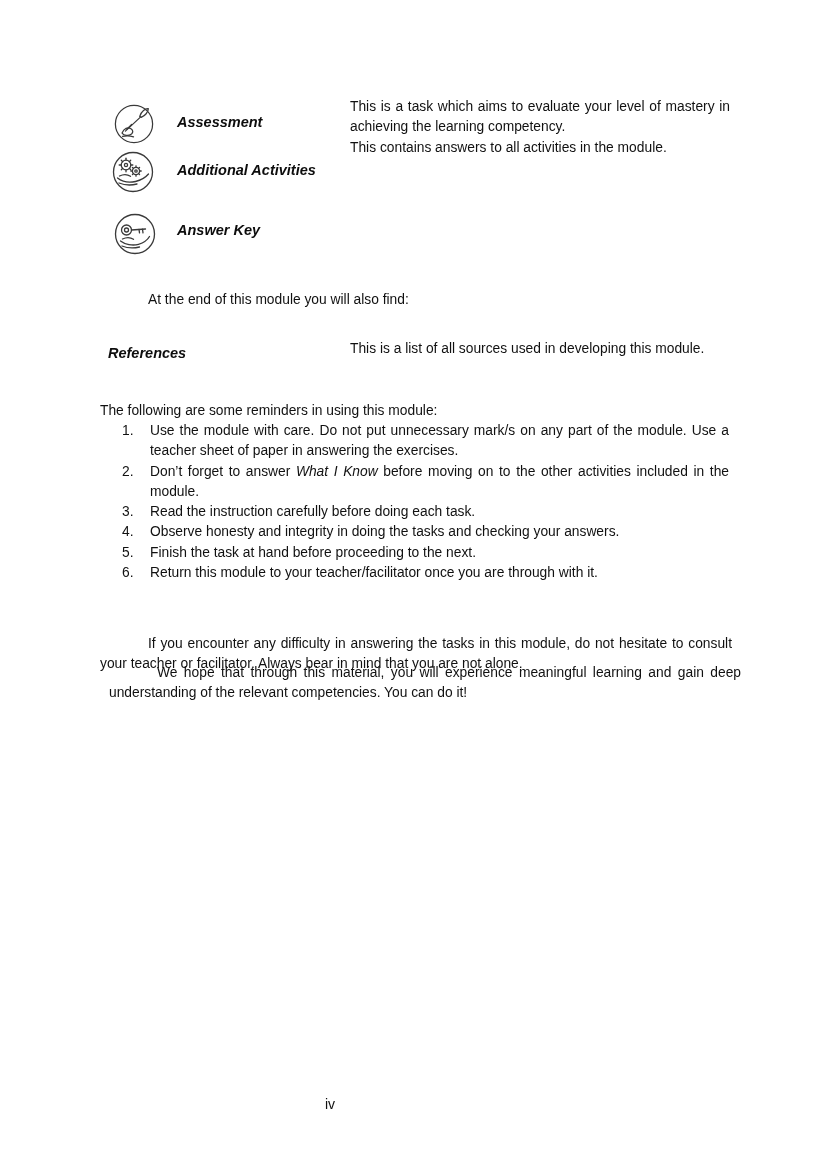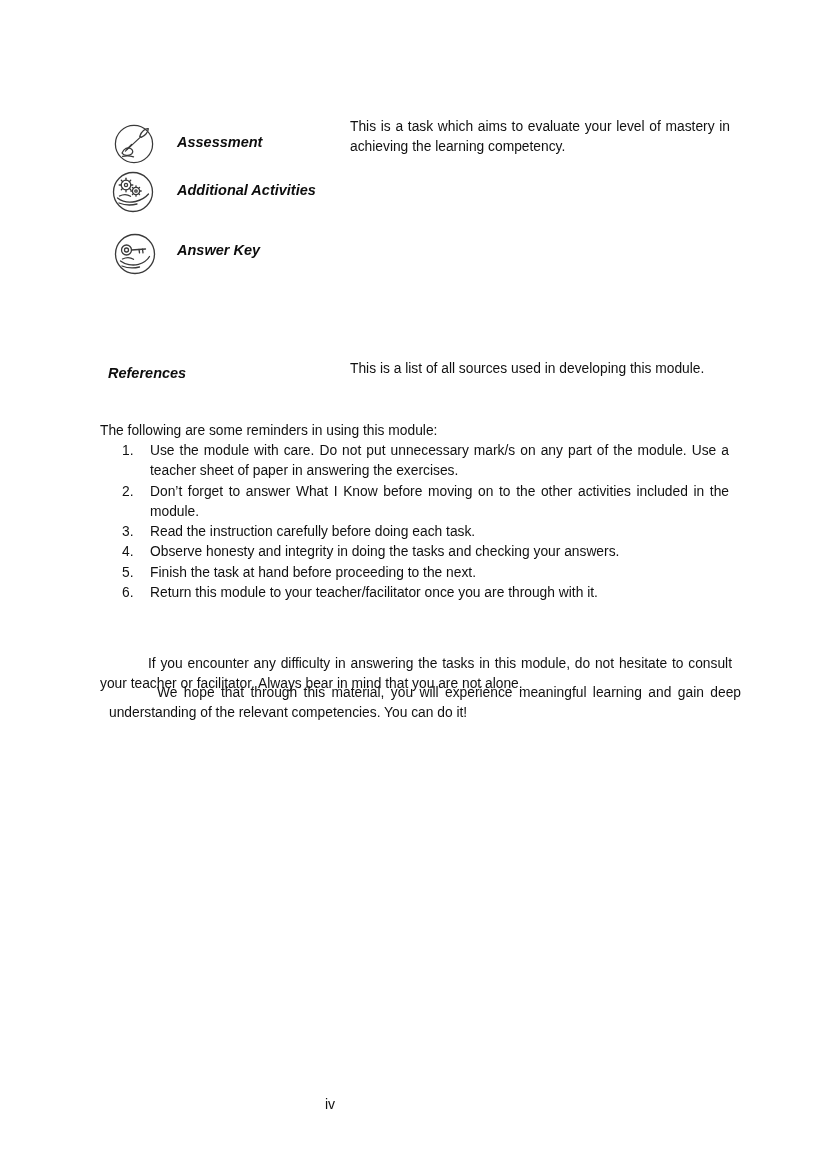--- a/index.html
+++ b/index.html
@@ -6,21 +6,21 @@
   html, body { background:#ffffff; }
   body {
     width:826px; height:1169px; position:relative;
     font-family:"Liberation Sans", sans-serif;
     color:#111111;
   }
   .page {
     position:absolute; left:0; top:0; width:826px; height:1169px;
     background:#ffffff; overflow:hidden;
   }
-  .abs { position:absolute;margin-top:20px; }
+  .abs { position:absolute; }
   .t {
     font-size:13.8px; line-height:20.3px; color:#111111;
   }
   .just { text-align:justify; }
   .lbl {
     font-size:14.5px; font-weight:bold; font-style:italic;
     color:#0d0d0d; white-space:nowrap; line-height:17px;
   }
   .icon svg { display:block; }
   .icon path, .icon circle, .icon line {
@@ -30,21 +30,21 @@
   .desc-col p.gap { margin-top:9px; }
   .rem-list { list-style:none; }
   .rem-list li { display:flex; padding-left:22px; }
   .rem-list .num { width:28px; flex:0 0 28px; }
   .rem-list .txt { flex:1; text-align:justify; }
   .indent { text-indent:48px; }
   .page-num {
     position:absolute; left:0; top:1096px; width:660px;
     text-align:center; font-size:14px; color:#111;
   }
-  .em { }
+  .em { font-style:italic; }
 </style>
 </head>
 <body>
 
 <div class="page">
 
   <div class="abs icon" style="left:113px; top:103px;">
     <svg width="42" height="42" viewBox="0 0 44 44">
       <circle cx="22" cy="22" r="19.5"></circle>
       <path d="M28 14 C29.5 9 34 5.5 37 6 C37 9.5 33.5 13.5 29.5 15 Z"></path>
@@ -100,22 +100,24 @@
       <path d="M29.5 17.2 L30 20.8"></path>
       <path d="M7.5 29 C12 32.5 19.5 34 25.5 32.3 C30.5 30.8 34.5 28 36.5 24.5"></path>
       <path d="M9.5 27 C13.5 25 17.5 25.3 20.5 27.3"></path>
       <path d="M9 34 C14 36 21 36.3 26.5 35"></path>
     </svg>
   </div>
   <div class="abs lbl" style="left:177px; top:222px;">Answer Key</div>
 
   <div class="abs desc-col" style="left:350px; top:97px; width:380px;">
     <p class="t just">This is a task which aims to evaluate your level of mastery in achieving the learning competency.</p>
+    <p class="t just">This contains answers to all activities in the module.</p>
   </div>
 
+  <div class="abs t" style="left:148px; top:290px;">At the end of this module you will also find:</div>
 
   <div class="abs lbl" style="left:108px; top:345px;text-align:center;">References</div>
   <div class="abs t just" style="left:350px; top:339px; width:380px;">This is a list of all sources used in developing this module.</div>
 
   <div class="abs t" style="left:100px; top:401px;">The following are some reminders in using this module:</div>
 
   <ol class="abs rem-list t" style="left:100px; top:421px; width:629px;">
     <li>
       <span class="num">1.</span>
       <span class="txt">Use the module with care. Do not put unnecessary mark/s on any part of the module. Use a teacher sheet of paper in answering the exercises.</span>

